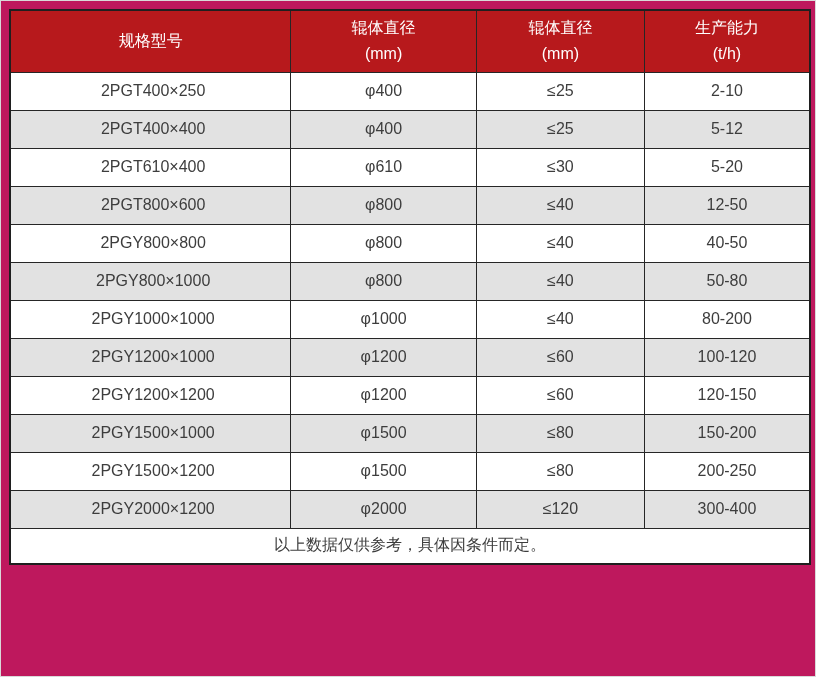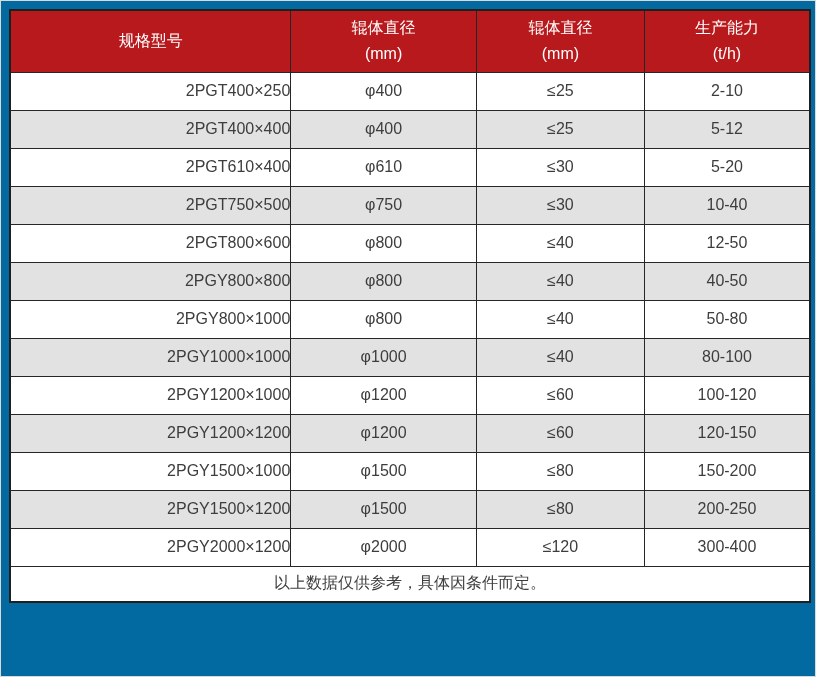--- a/index.html
+++ b/index.html
@@ -6,21 +6,21 @@
   html, body { margin: 0; padding: 0; background: #ffffff; }
   body {
     font-family: "Liberation Sans", "DejaVu Sans", sans-serif;
     width: 816px;
     height: 689px;
   }
   .page {
     width: 816px;
     height: 677px;
     border: 1px solid #d9d9d9;
-    background: #0369a1;
+    background: #be185d;
     padding: 8px 6px 9px 8px;
   }
   table.spec-table {
     width: 802px;
     border-collapse: collapse;
     table-layout: fixed;
     border: 2px solid #1f1f1f;
     font-size: 16px;
     color: #3d3d3d;
   }
@@ -41,21 +41,21 @@
     vertical-align: middle;
     line-height: 26px;
   }
   thead th .hline { display: block; }
   tbody td {
     height: 38px;
     background: #ffffff;
     vertical-align: middle;
   }
   tbody tr:nth-child(even) td { background: #e2e2e2; }
-  td.model-cell { text-align: right; padding-left: 5px; }
+  td.model-cell { text-align: center; padding-left: 5px; }
   td.num-cell { text-align: center; }
   tfoot td {
     height: 36px;
     text-align: center;
     vertical-align: middle;
     background: #ffffff;
     color: #3d3d3d;
   }
 </style>
 </head>
@@ -102,26 +102,20 @@
     <td class="num-cell">≤25</td>
     <td class="num-cell">5-12</td>
   </tr>
         <tr>
     <td class="model-cell">2PGT610×400</td>
     <td class="num-cell">φ610</td>
     <td class="num-cell">≤30</td>
     <td class="num-cell">5-20</td>
   </tr>
         <tr>
-    <td class="model-cell">2PGT750×500</td>
-    <td class="num-cell">φ750</td>
-    <td class="num-cell">≤30</td>
-    <td class="num-cell">10-40</td>
-  </tr>
-        <tr>
     <td class="model-cell">2PGT800×600</td>
     <td class="num-cell">φ800</td>
     <td class="num-cell">≤40</td>
     <td class="num-cell">12-50</td>
   </tr>
         <tr>
     <td class="model-cell">2PGY800×800</td>
     <td class="num-cell">φ800</td>
     <td class="num-cell">≤40</td>
     <td class="num-cell">40-50</td>
@@ -129,21 +123,21 @@
         <tr>
     <td class="model-cell">2PGY800×1000</td>
     <td class="num-cell">φ800</td>
     <td class="num-cell">≤40</td>
     <td class="num-cell">50-80</td>
   </tr>
         <tr>
     <td class="model-cell">2PGY1000×1000</td>
     <td class="num-cell">φ1000</td>
     <td class="num-cell">≤40</td>
-    <td class="num-cell">80-100</td>
+    <td class="num-cell">80-200</td>
   </tr>
         <tr>
     <td class="model-cell">2PGY1200×1000</td>
     <td class="num-cell">φ1200</td>
     <td class="num-cell">≤60</td>
     <td class="num-cell">100-120</td>
   </tr>
         <tr>
     <td class="model-cell">2PGY1200×1200</td>
     <td class="num-cell">φ1200</td>

